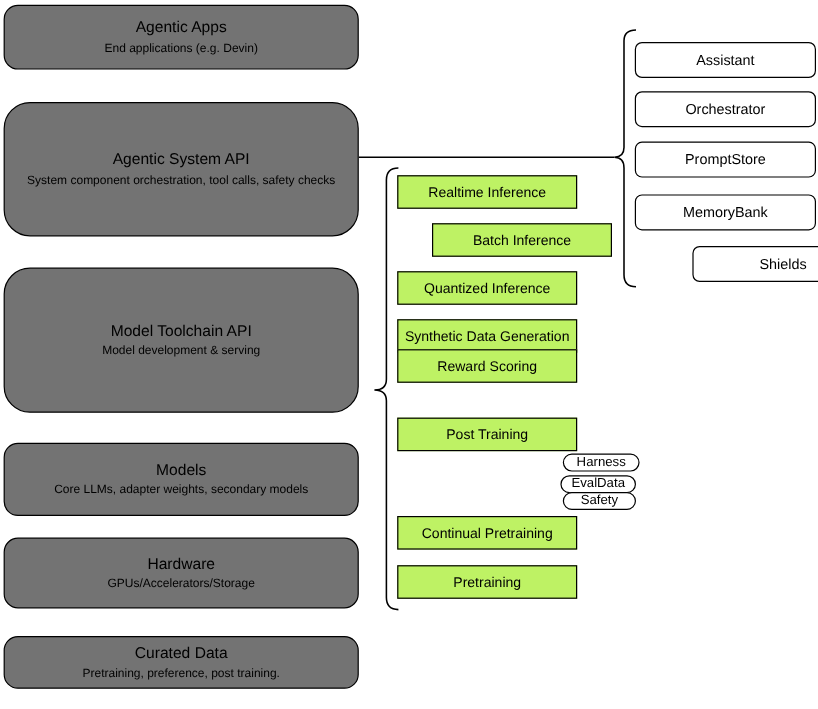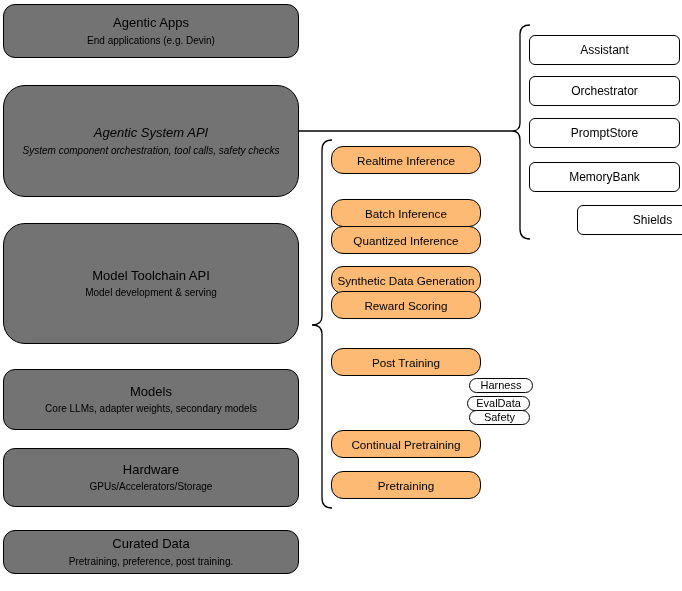--- a/index.html
+++ b/index.html
@@ -25,45 +25,45 @@
     background: #737373;
     display: flex;
     flex-direction: column;
     align-items: center;
     justify-content: center;
     text-align: center;
   }
   .lbox .t { font-size: 13px; line-height: 1.2; margin-bottom: 4px; }
   .lbox .s { font-size: 10px; line-height: 1.2; padding: 0 4px; white-space: nowrap; }
   #stack-0 { top: 4px;   height: 54px;  border-radius: 12px; }
-  #stack-1 { top: 85px;  height: 112px; border-radius: 22px; font-style: italic; }
+  #stack-1 { top: 85px;  height: 112px; border-radius: 22px; }
   #stack-2 { top: 223px; height: 121px; border-radius: 22px; }
   #stack-3 { top: 369px; height: 61px;  border-radius: 12px; }
   #stack-4 { top: 448px; height: 59px;  border-radius: 12px; }
   #stack-5 { top: 530px; height: 44px;  border-radius: 12px; }
 
   
   .mbox {
     position: absolute;
     left: 331px;
     width: 150px;
     height: 28px;
     box-sizing: border-box;
     border: 1.2px solid #000;
-    border-radius: 12px;
-    background: #fdba74;
+    border-radius: 0;
+    background: #bef264;
     display: flex;
     align-items: center;
     justify-content: center;
     font-size: 11.7px;
     white-space: nowrap;
     z-index: 1;
   }
   #tc-0 { top: 146px; }
-  #tc-1 { top: 199px; }
+  #tc-1 { top: 186px; margin-left: 29px; }
   #tc-2 { top: 226px; }
   #tc-3 { top: 266px; }
   #tc-4 { top: 291px; }
   #tc-5 { top: 348px; }
   #tc-6 { top: 390px; }
   #tc-7 { top: 430px; }
   #tc-8 { top: 471px; }
 
   
   .pill {

